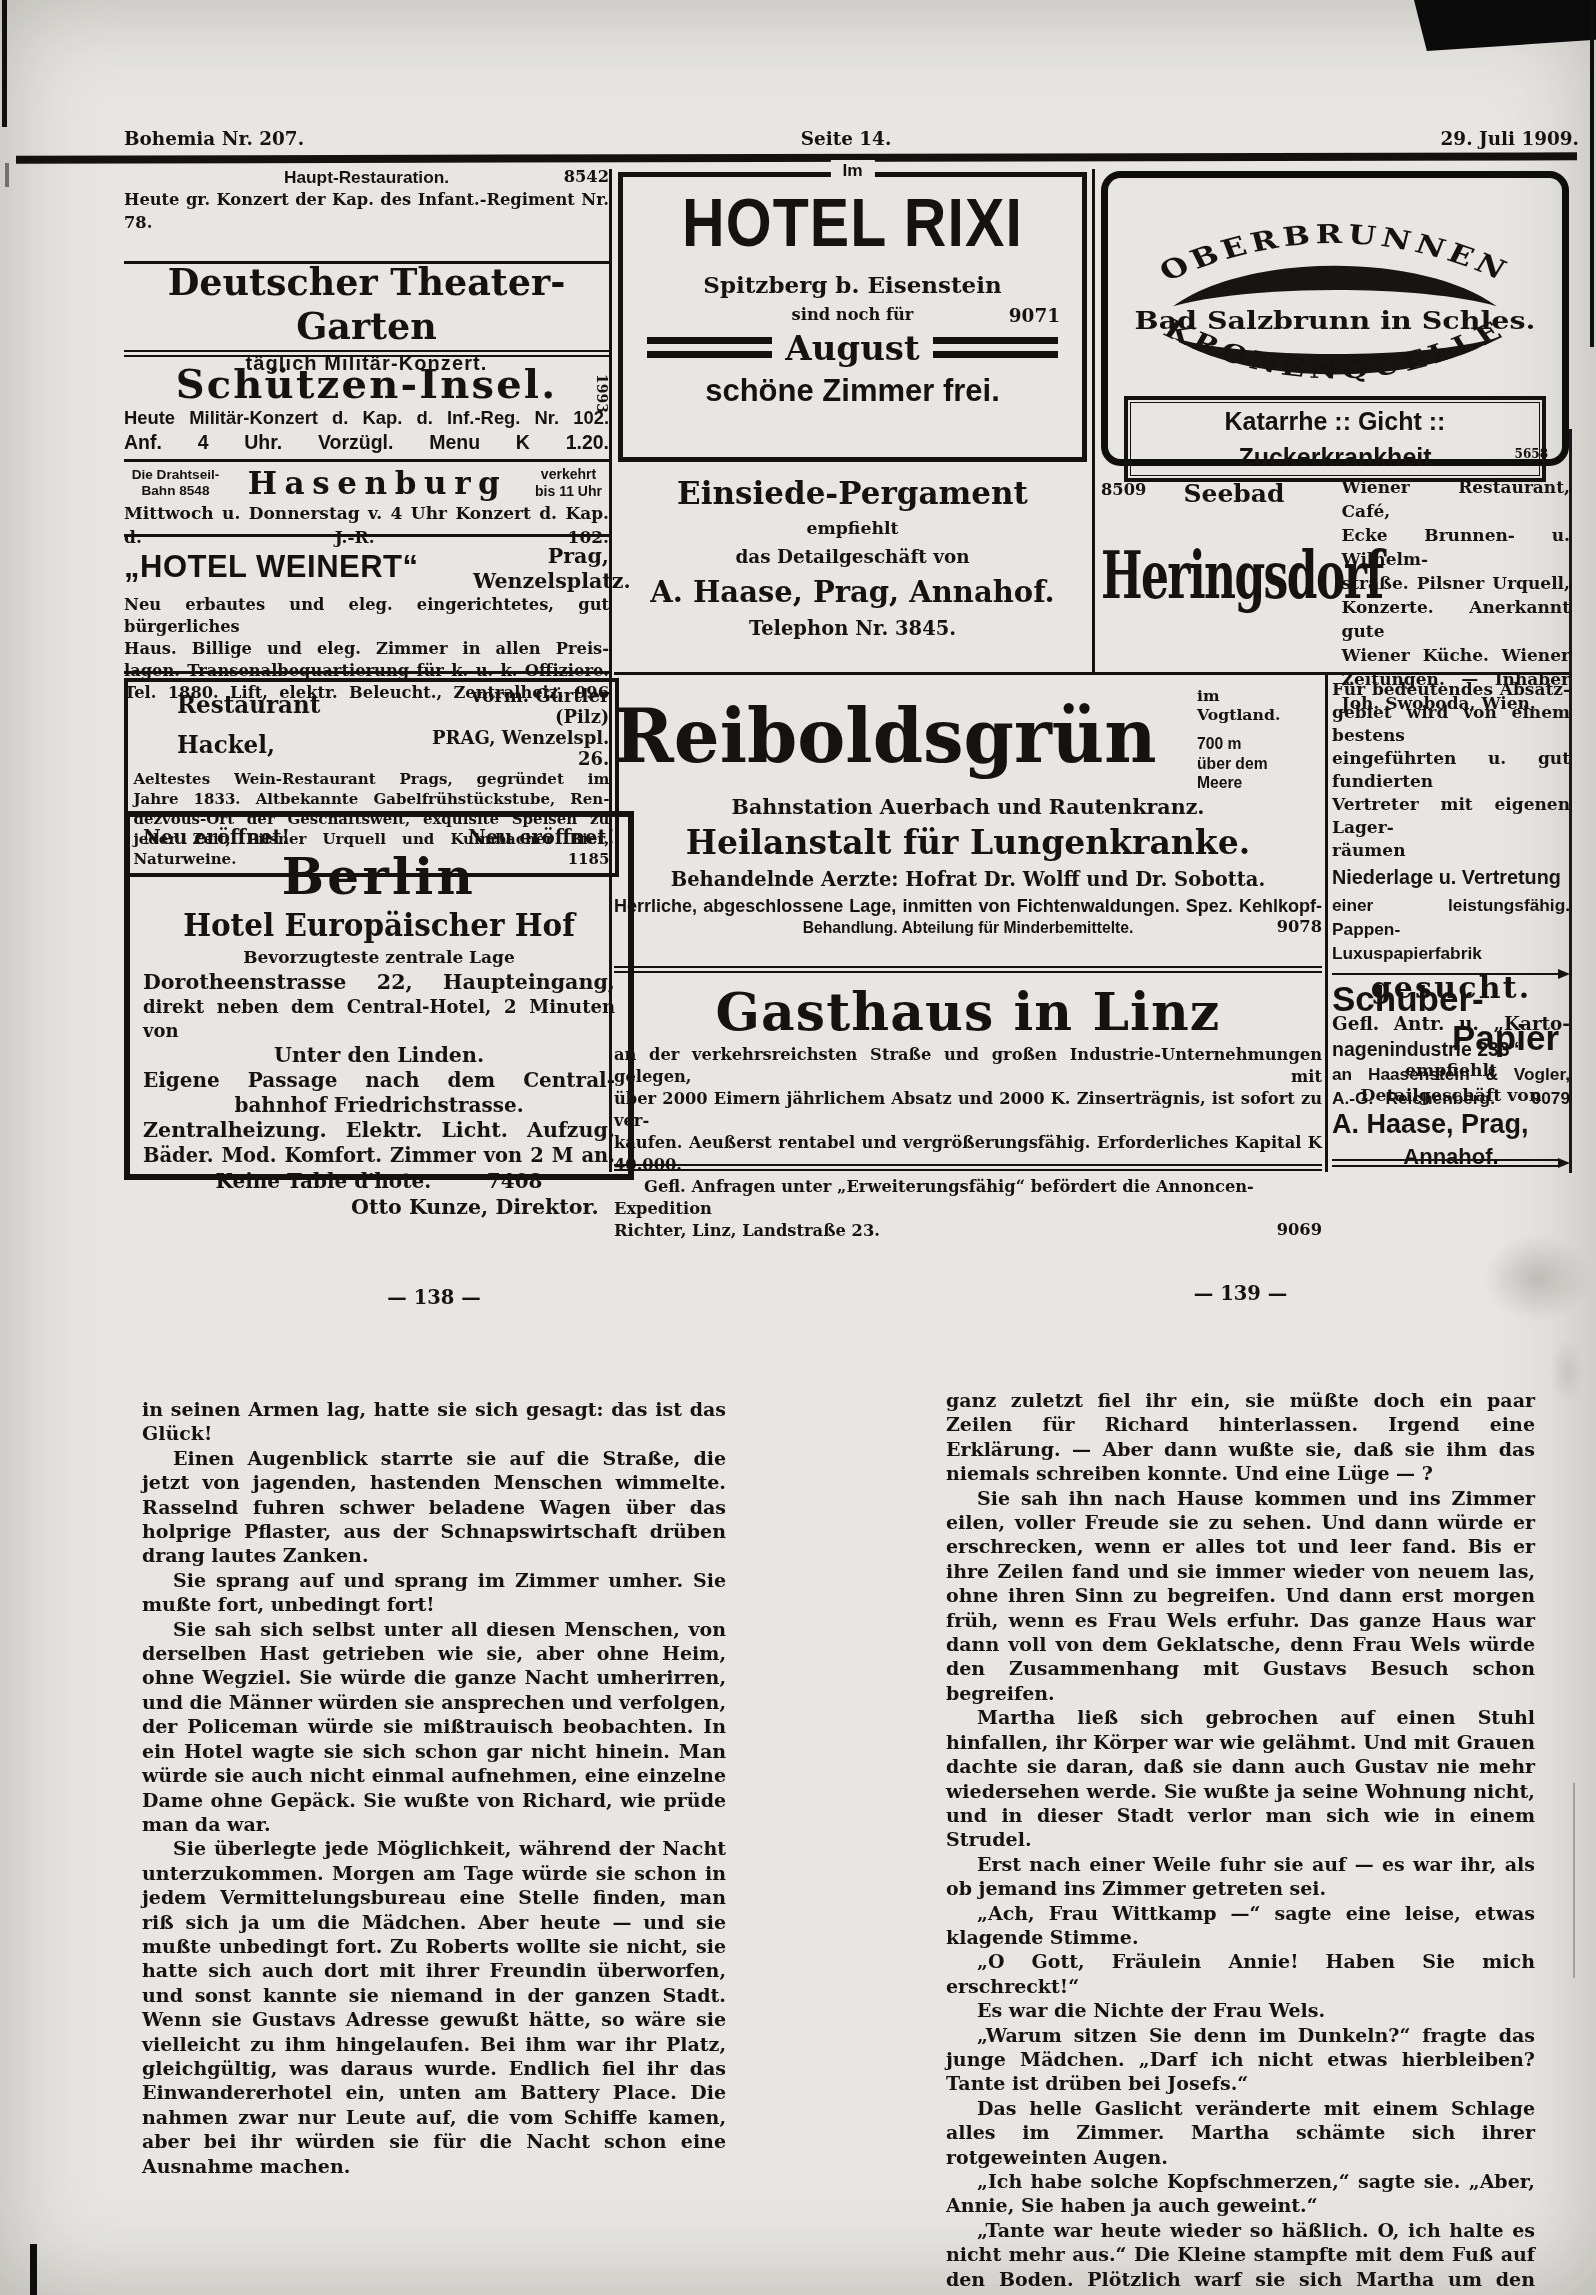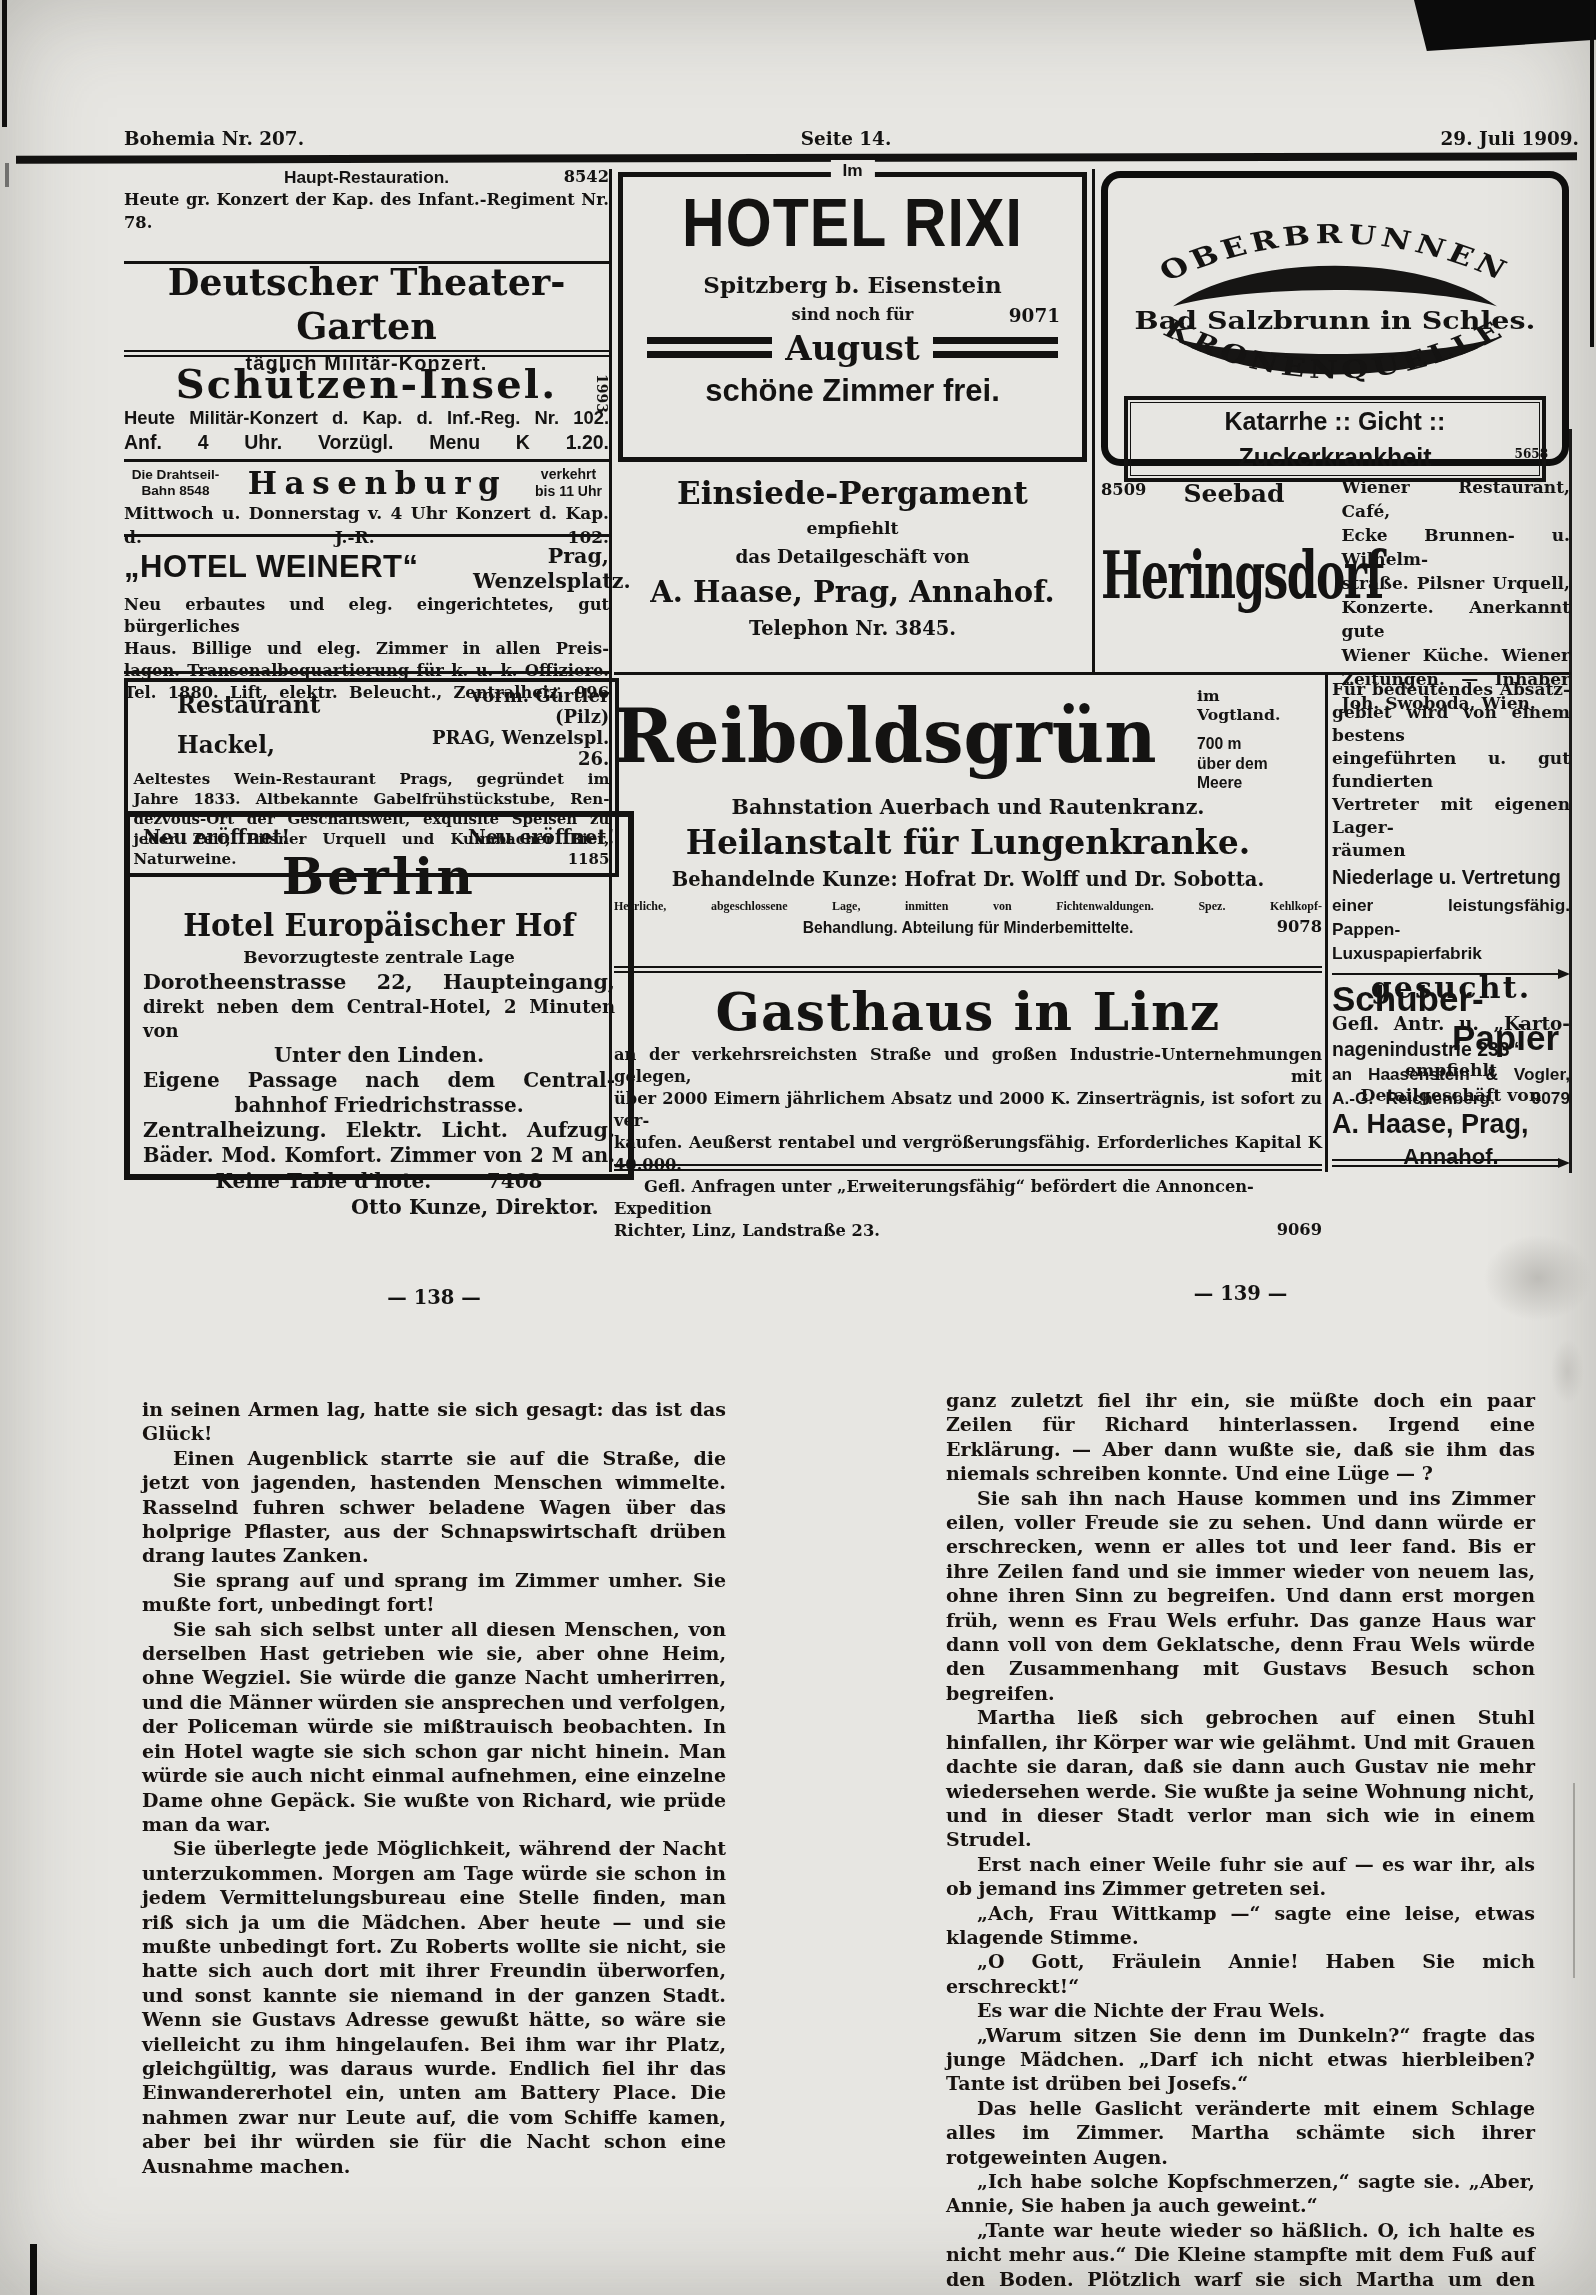--- a/index.html
+++ b/index.html
@@ -163,22 +163,22 @@
       <div class="fser" style="width:125px;font-size:15.7px;line-height:19.5px;padding-top:6.5px;">
         <div>im</div>
         <div style="margin-bottom:9.8px;">Vogtland.</div>
         <div class="fsan">700 m</div>
         <div class="fsan">über dem</div>
         <div class="fsan">Meere</div>
       </div>
     </div>
     <div class="fser ctr" style="font-size:20.6px;line-height:28px;">Bahnstation Auerbach und Rautenkranz.</div>
     <div class="fser ctr" style="font-size:33px;line-height:44px;">Heilanstalt für Lungenkranke.</div>
-    <div class="fser ctr" style="font-size:19.5px;line-height:30px;">Behandelnde Kunze: Hofrat Dr. Wolff und Dr. Sobotta.</div>
-    <div class="fsan jst" style="font-size:12px;line-height:22px;font-family:Liberation Serif, serif;">Herrliche, abgeschlossene Lage, inmitten von Fichtenwaldungen. Spez. Kehlkopf-</div>
+    <div class="fser ctr" style="font-size:19.5px;line-height:30px;">Behandelnde Aerzte: Hofrat Dr. Wolff und Dr. Sobotta.</div>
+    <div class="fsan jst" style="font-size:18px;line-height:22px;">Herrliche, abgeschlossene Lage, inmitten von Fichtenwaldungen. Spez. Kehlkopf-</div>
     <div style="position:relative;">
       <div class="fsan ctr" style="font-size:15.7px;line-height:22px;">Behandlung. Abteilung für Minderbemittelte.</div>
       <span class="abs fser" style="right:0;top:0;font-size:16.3px;">9078</span>
     </div>
   </div>
   <div class="abs drule" style="left:614px;top:966px;width:708px;"></div>
 
   <div class="abs" style="left:614px;top:979px;width:708px;">
     <div class="fser ctr" style="font-size:52px;line-height:65px;letter-spacing:1.1px;">Gasthaus in Linz</div>
     <div class="fser jst" style="font-size:16.3px;line-height:22px;">an der verkehrsreichsten Straße und großen Industrie-Unternehmungen gelegen, mit</div>

